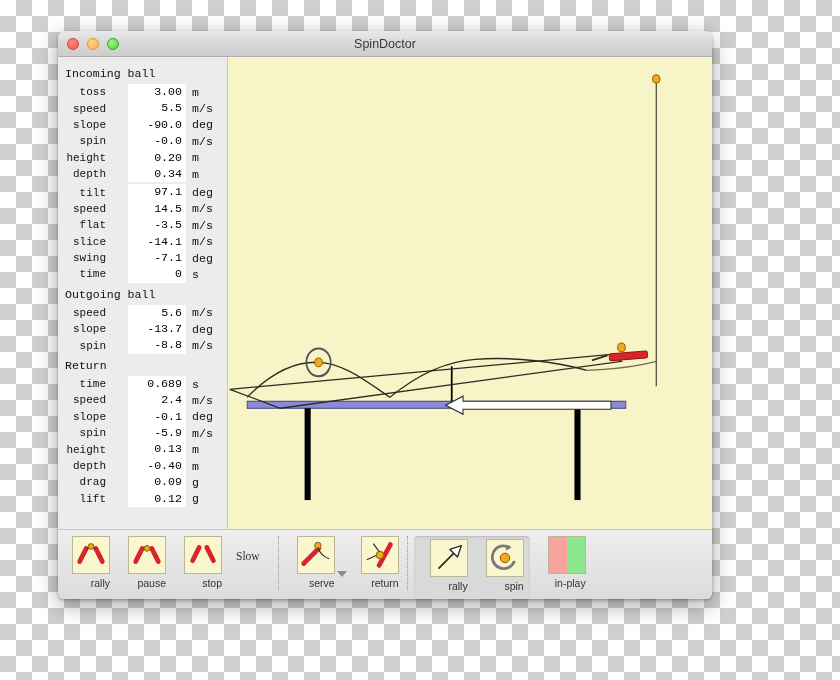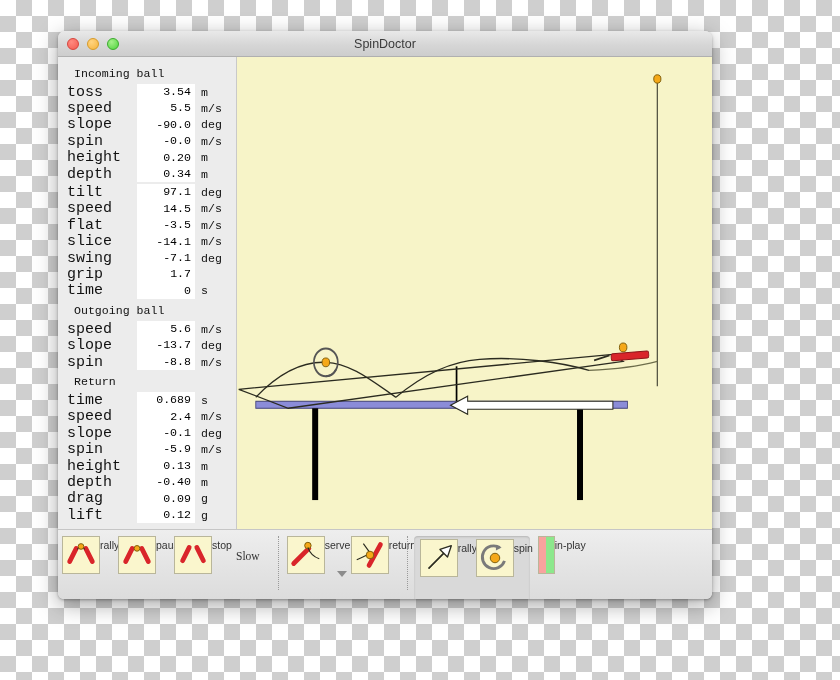--- a/index.html
+++ b/index.html
@@ -70,45 +70,44 @@
   #sidebar {
     width: 169px;
     flex: 0 0 169px;
     background: #ececec;
     padding: 7px 0 0 0;
     box-sizing: border-box;
     font-family: "Liberation Mono", monospace;
     font-size: 11.6px;
     color: #111;
     overflow: hidden;
-    margin-left: 9px;
   }
   .section { margin-bottom: 2px; }
   .sec-title {
     padding: 3px 0 4px 7px;
     font-family: "Liberation Mono", monospace;
     font-size: 11.6px;
     letter-spacing: 0px;
     color: #111;
     white-space: pre;
   }
   .prow {
     display: flex;
     align-items: center;
     height: 16.4px;
     white-space: pre;
   }
   .plabel {
     width: 70px;
     flex: 0 0 70px;
-    text-align: left;
-    padding-right: 6px;
+    text-align: right;
+    padding-right: 22px;
     box-sizing: border-box;
     font-family: "Liberation Mono", monospace;
-    font-size: 15px;
+    font-size: 11px;
     color: #111;
   }
   .pval {
     width: 58px;
     flex: 0 0 58px;
     background: #fff;
     text-align: right;
     padding-right: 4px;
     box-sizing: border-box;
     font-family: "Liberation Mono", monospace;
@@ -148,22 +147,22 @@
     position: relative;
   }
   .tgroup {
     display: flex;
     align-items: flex-start;
     height: 100%;
   }
   .tbtn {
     width: 48px;
     display: flex;
-    flex-direction: row;
-    align-items: flex-start;
+    flex-direction: column;
+    align-items: flex-end;
     margin: 0 4px;
     cursor: default;
   }
   .tbtn .glyph {
     width: 38px; height: 38px;
     background: #faf6cd;
     border: 1px solid #b9b69a;
     box-sizing: border-box;
     display: block;
   }
@@ -225,21 +224,21 @@
   </div>
 
   <div id="body-row">
 
     <div id="sidebar">
 
       <div class="section">
         <div class="sec-title">Incoming ball</div>
         <div class="prow">
           <span class="plabel">toss</span>
-          <span class="pval">3.54</span>
+          <span class="pval">3.00</span>
           <span class="punit">m</span>
         </div>
         <div class="prow">
           <span class="plabel">speed</span>
           <span class="pval">5.5</span>
           <span class="punit">m/s</span>
         </div>
         <div class="prow">
           <span class="plabel">slope</span>
           <span class="pval">-90.0</span>
@@ -280,25 +279,20 @@
         </div>
         <div class="prow">
           <span class="plabel">slice</span>
           <span class="pval">-14.1</span>
           <span class="punit">m/s</span>
         </div>
         <div class="prow">
           <span class="plabel">swing</span>
           <span class="pval">-7.1</span>
           <span class="punit">deg</span>
-        </div>
-        <div class="prow">
-          <span class="plabel">grip</span>
-          <span class="pval">1.7</span>
-          <span class="punit"></span>
         </div>
         <div class="prow">
           <span class="plabel">time</span>
           <span class="pval">0</span>
           <span class="punit">s</span>
         </div>
       </div>
 
       <div class="section">
         <div class="sec-title">Outgoing ball</div>

